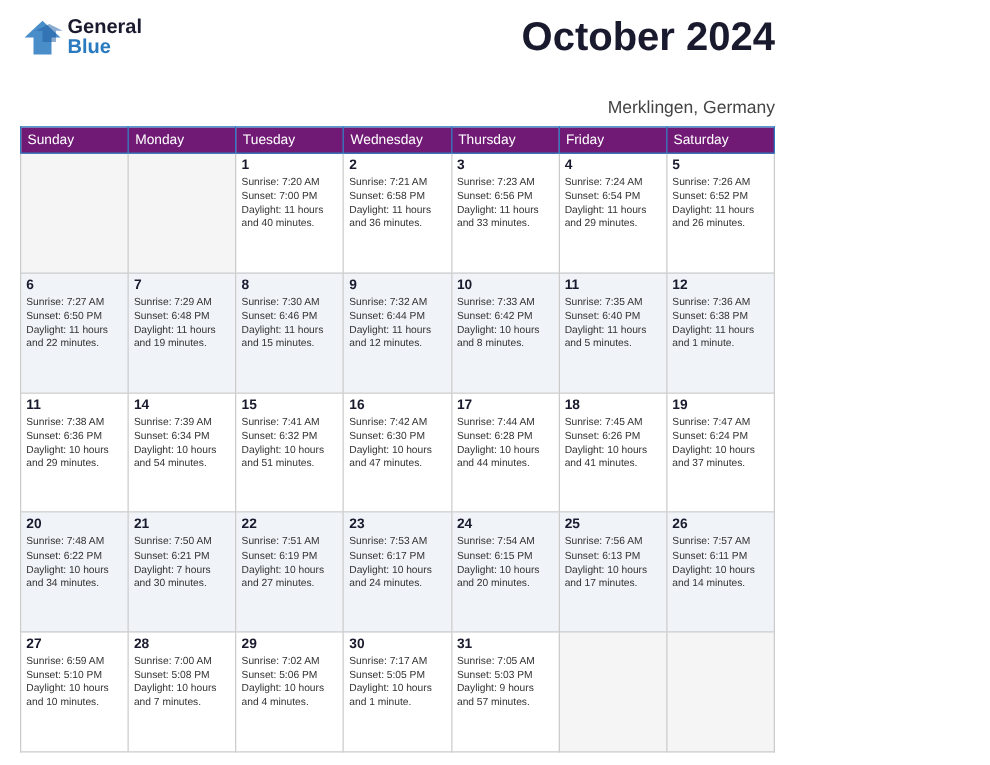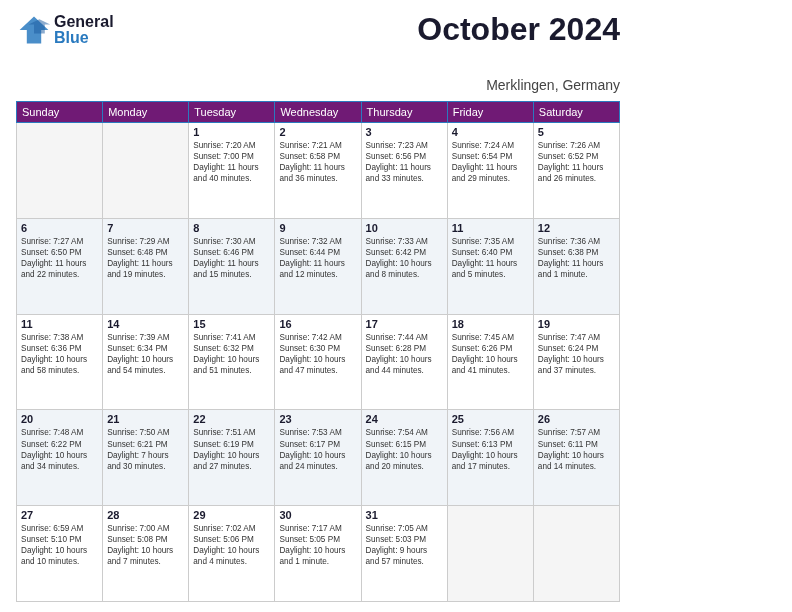--- a/index.html
+++ b/index.html
@@ -188,21 +188,21 @@
             <div class="day-info"><span>Sunrise: 7:35 AM</span><br><span>Sunset: 6:40 PM</span><br><span>Daylight: 11 hours and 5 minutes.</span></div>
           </td>
           <td>
             <span class="day-num">12</span>
             <div class="day-info"><span>Sunrise: 7:36 AM</span><br><span>Sunset: 6:38 PM</span><br><span>Daylight: 11 hours and 1 minute.</span></div>
           </td>
         </tr>
         <tr>
           <td>
             <span class="day-num">11</span>
-            <div class="day-info"><span>Sunrise: 7:38 AM</span><br><span>Sunset: 6:36 PM</span><br><span>Daylight: 10 hours and 58 minutes.</span></div>
+            <div class="day-info"><span>Sunrise: 7:38 AM</span><br><span>Sunset: 6:36 PM</span><br><span>Daylight: 10 hours and 29 minutes.</span></div>
           </td>
           <td>
             <span class="day-num">14</span>
             <div class="day-info"><span>Sunrise: 7:39 AM</span><br><span>Sunset: 6:34 PM</span><br><span>Daylight: 10 hours and 54 minutes.</span></div>
           </td>
           <td>
             <span class="day-num">15</span>
             <div class="day-info"><span>Sunrise: 7:41 AM</span><br><span>Sunset: 6:32 PM</span><br><span>Daylight: 10 hours and 51 minutes.</span></div>
           </td>
           <td>

